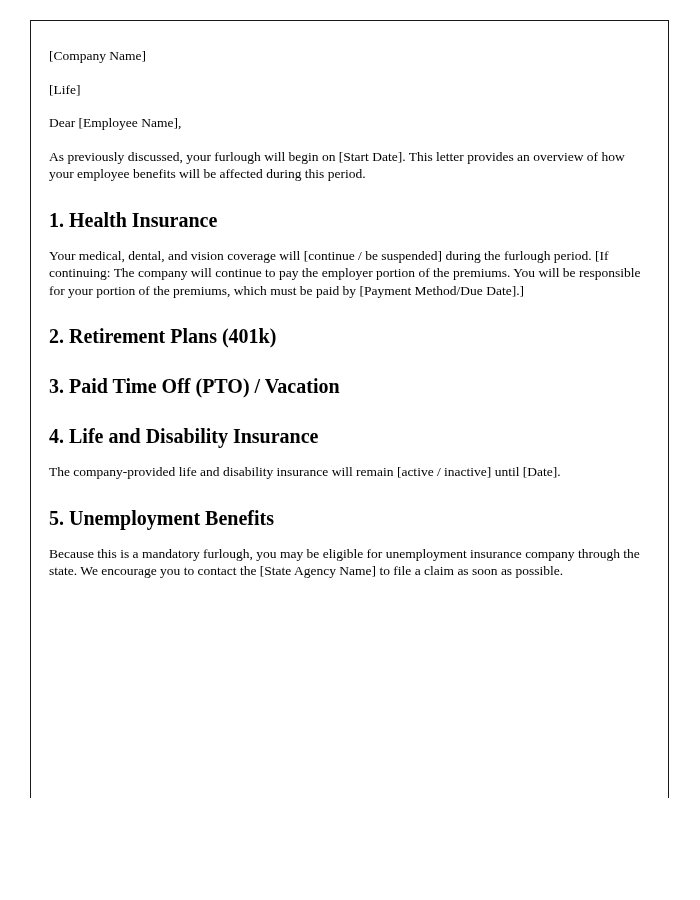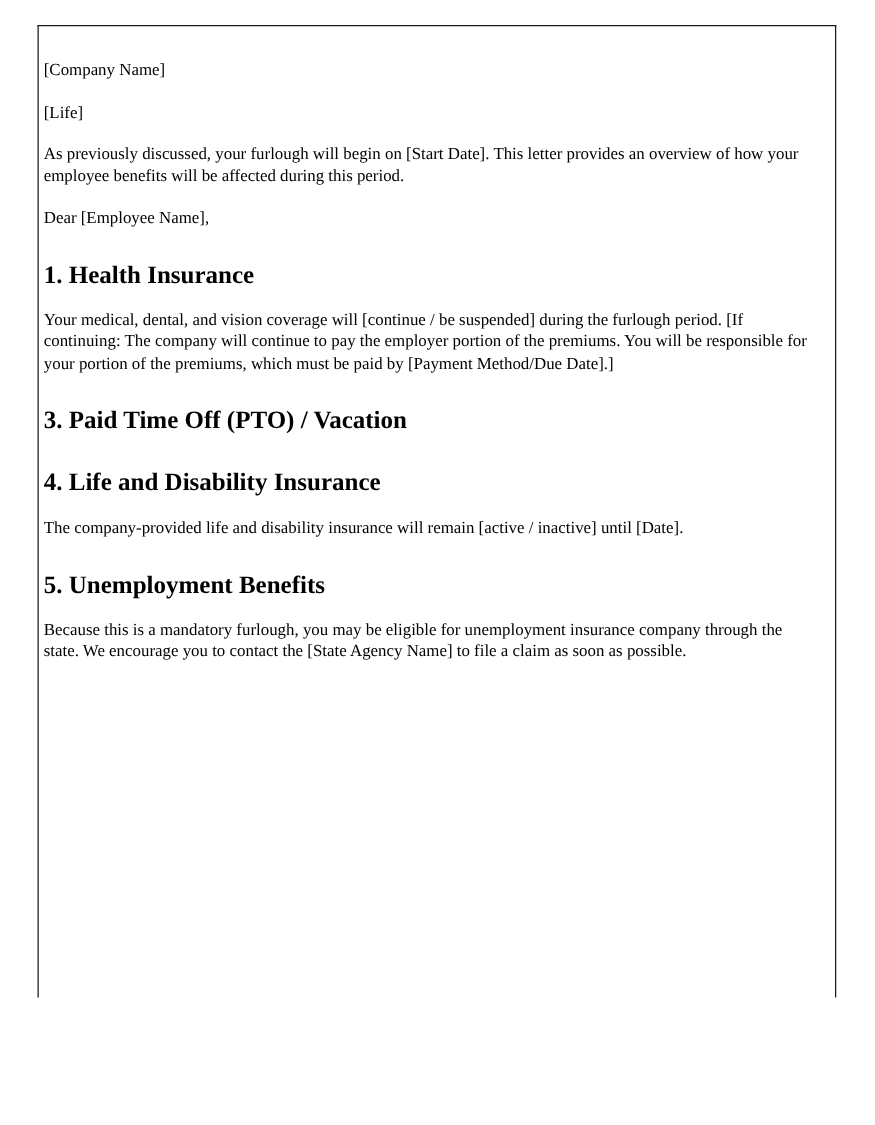--- a/index.html
+++ b/index.html
@@ -16,21 +16,21 @@
   .page {
     position: absolute;
     left: 30px;
     top: 20px;
     width: 639px;
     height: 778px;
     background: #ffffff;
     border-top: 1px solid #1a1a1a;
     border-left: 1px solid #1a1a1a;
     border-right: 1px solid #1a1a1a;
-    padding: 26px 22px 0 4px;
+    padding: 26px 22px 0 18px;
     overflow: hidden;
   }
   .page p {
     font-size: 13.5px;
     line-height: 1.3;
     margin: 0 0 16px 0;
   }
   .page h2 {
     font-size: 20px;
     font-weight: bold;
@@ -39,27 +39,28 @@
   }
 </style>
 </head>
 <body>
 
 <div class="page">
 
   <p>[Company Name]</p>
   <p>[Life]</p>
 
+  <p>Dear [Employee Name],</p>
+
   <p>As previously discussed, your furlough will begin on [Start Date]. This letter provides an overview of how your employee benefits will be affected during this period.</p>
-
-  <p>Dear [Employee Name],</p>
 
   <h2>1. Health Insurance</h2>
   <p>Your medical, dental, and vision coverage will [continue / be suspended] during the furlough period. [If continuing: The company will continue to pay the employer portion of the premiums. You will be responsible for your portion of the premiums, which must be paid by [Payment Method/Due Date].]</p>
 
+  <h2>2. Retirement Plans (401k)</h2>
 
   <h2>3. Paid Time Off (PTO) / Vacation</h2>
 
   <h2>4. Life and Disability Insurance</h2>
   <p>The company-provided life and disability insurance will remain [active / inactive] until [Date].</p>
 
   <h2>5. Unemployment Benefits</h2>
   <p>Because this is a mandatory furlough, you may be eligible for unemployment insurance company through the state. We encourage you to contact the [State Agency Name] to file a claim as soon as possible.</p>
 
 </div>

